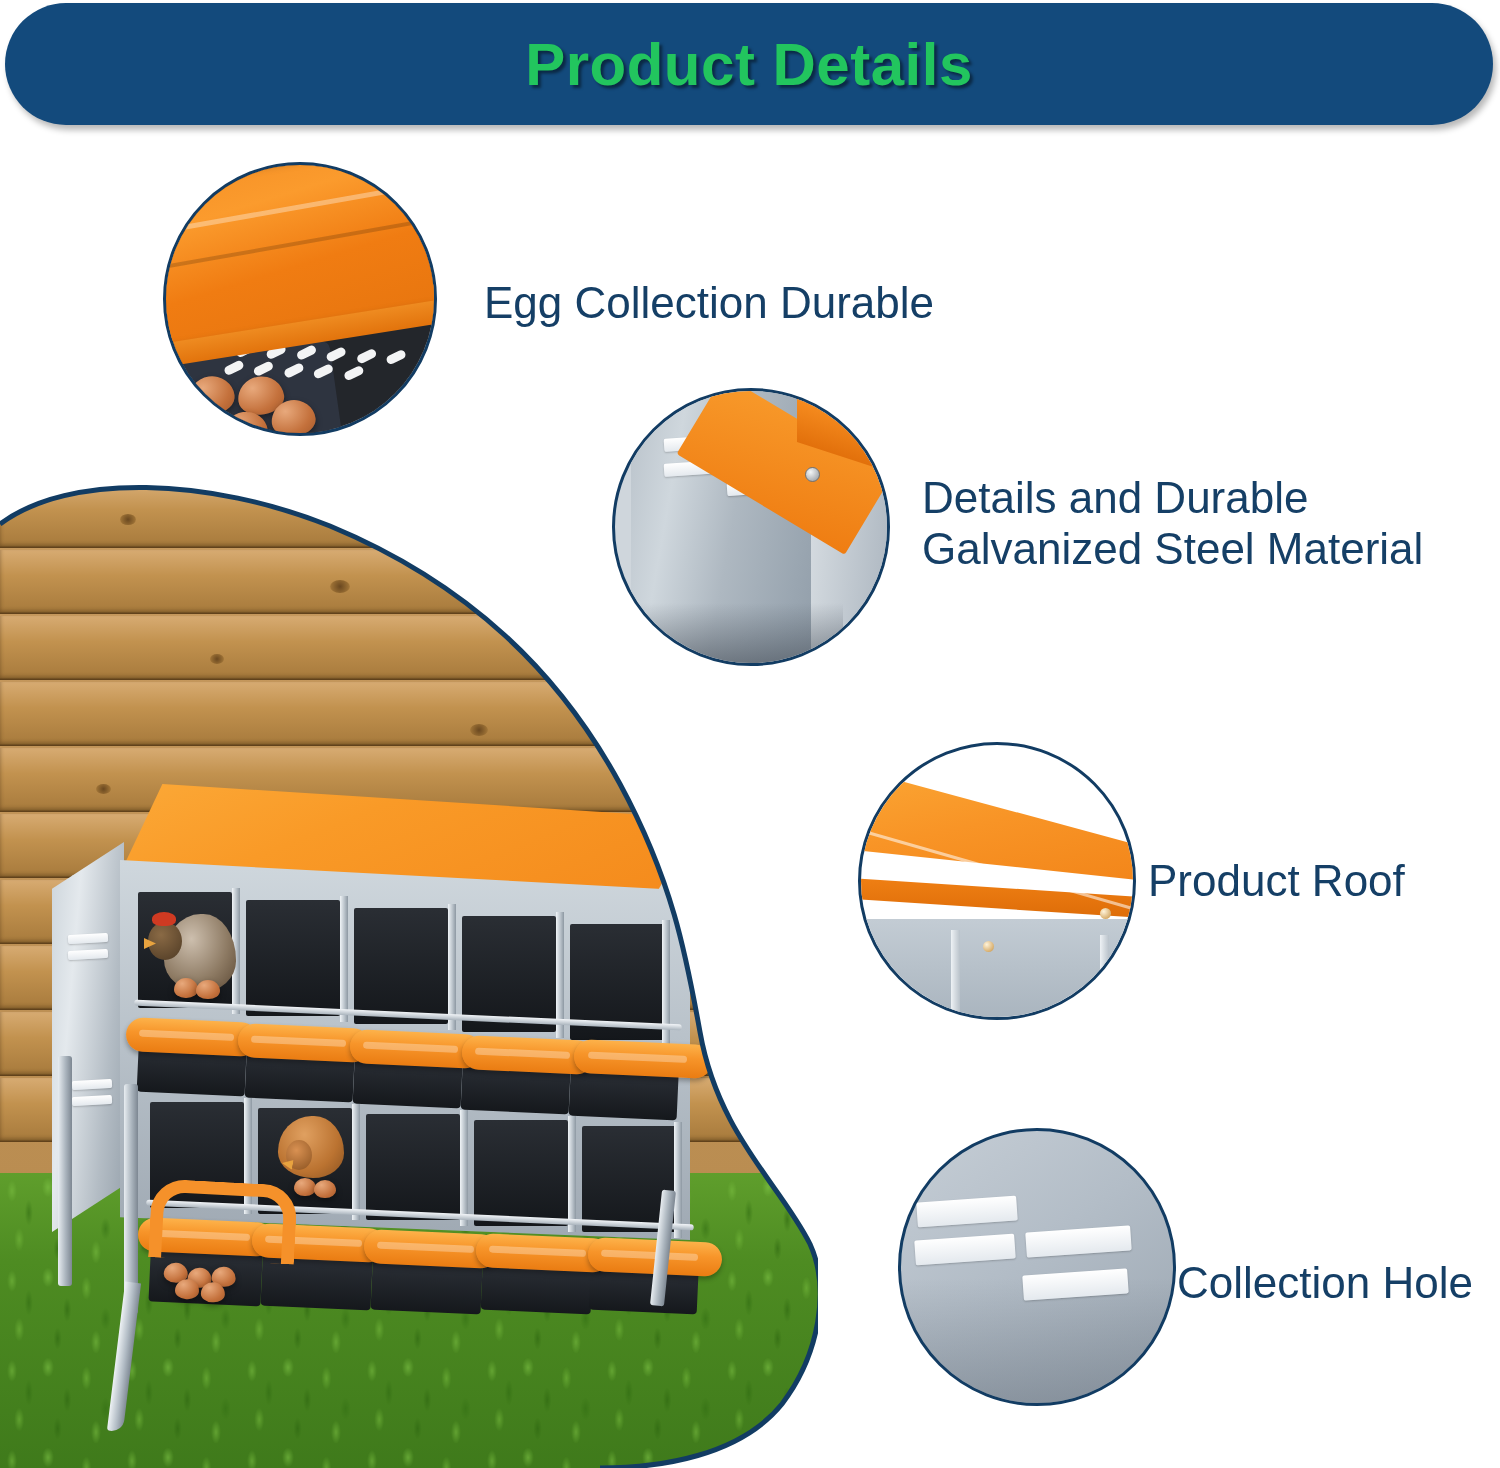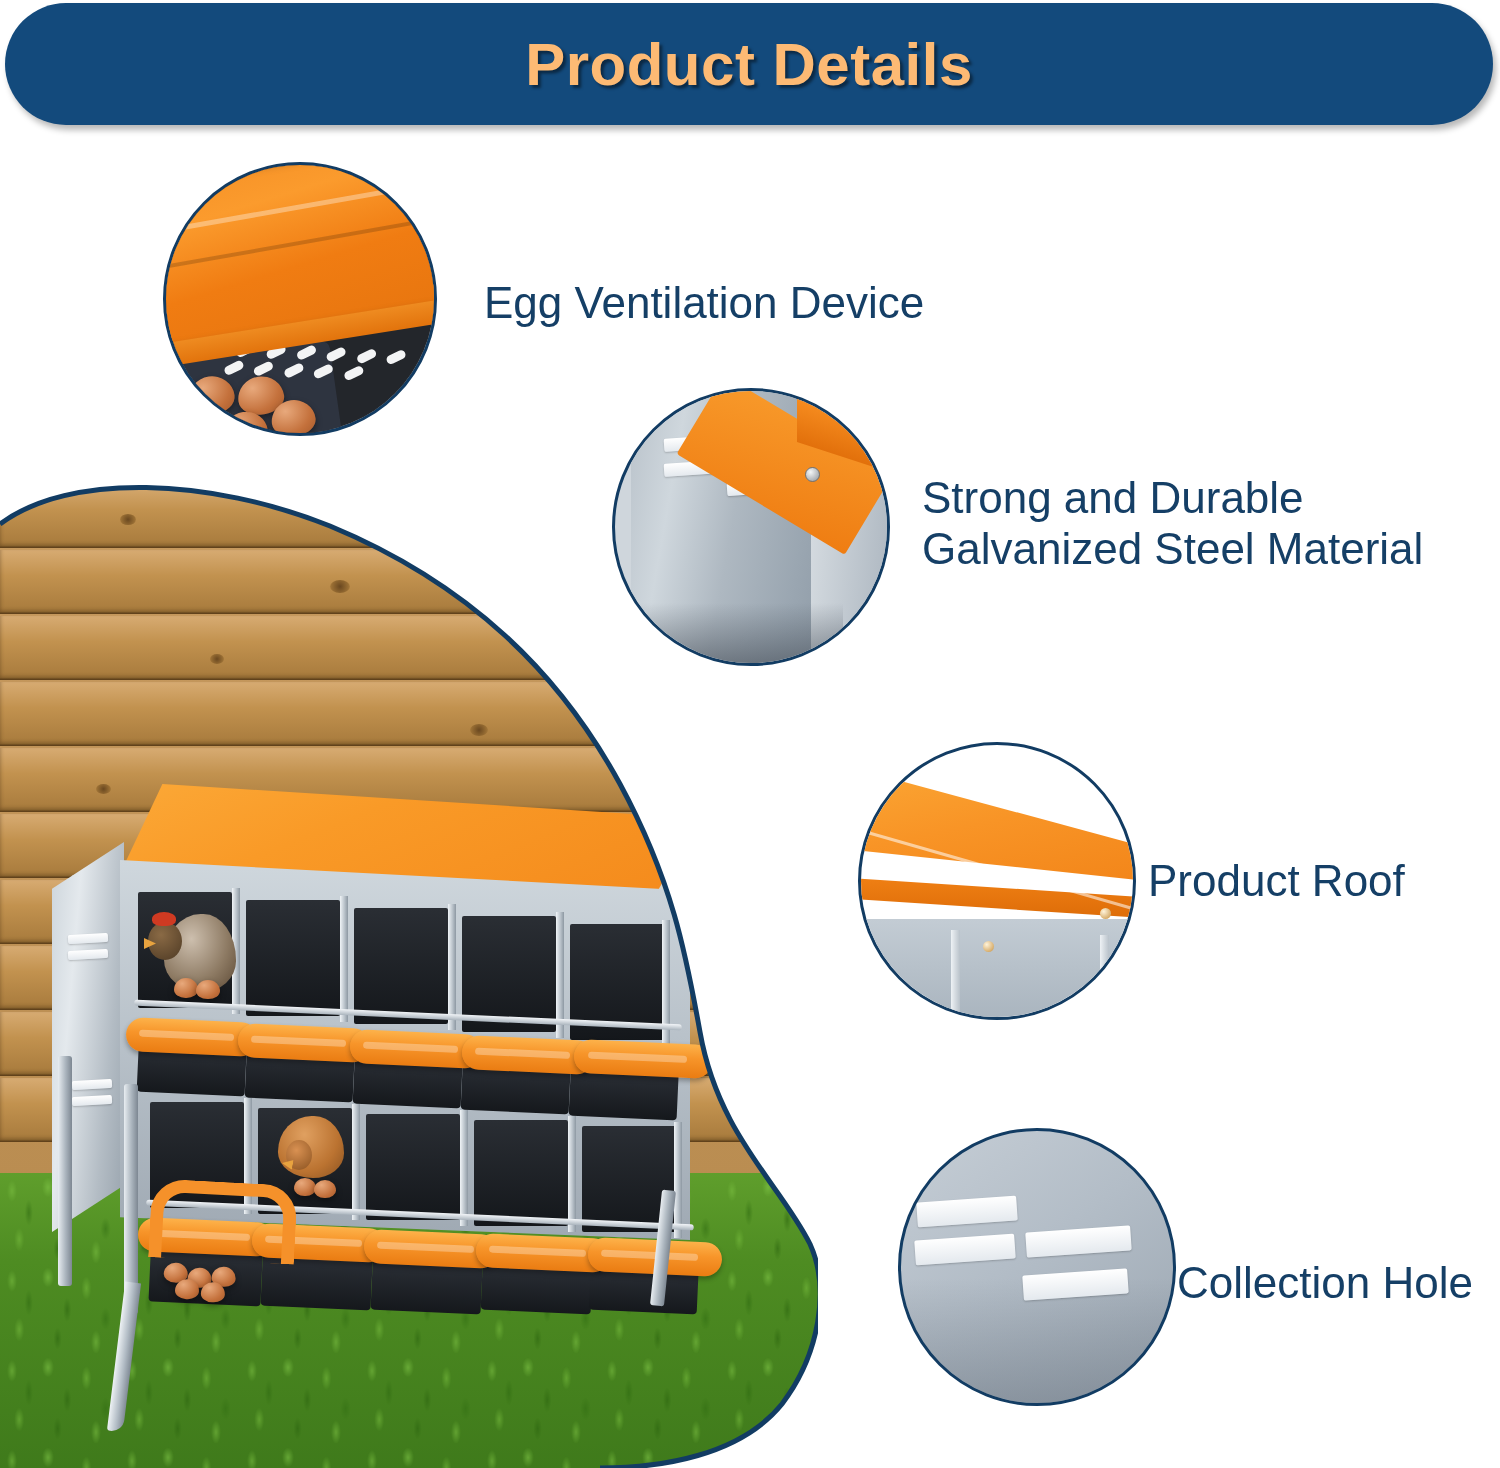--- a/index.html
+++ b/index.html
@@ -4,21 +4,21 @@
 <style>
   html,body{margin:0;padding:0;background:#ffffff;}
   body{width:1500px;height:1468px;position:relative;overflow:hidden;
        font-family:"Liberation Sans","DejaVu Sans",sans-serif;}
 
   
   .banner{position:absolute;left:5px;top:3px;width:1488px;height:122px;
           background:#134a7c;border-radius:61px;
           box-shadow:3px 5px 6px rgba(0,0,0,.28);
           display:flex;align-items:center;justify-content:center;}
-  .banner-title{color:#fdba74;font-size:60px;font-weight:bold;letter-spacing:.5px;
+  .banner-title{color:#22c55e;font-size:60px;font-weight:bold;letter-spacing:.5px;
                 text-shadow:3px 3px 3px rgba(0,0,0,.45);}
 
   
   .callout{position:absolute;border-radius:50%;overflow:hidden;
            border:3px solid #123c63;background:#cfd6dc;}
 
   .label{position:absolute;color:#153f66;font-size:44px;line-height:1.15;
          white-space:pre-line;font-weight:400;}
 
   
@@ -330,35 +330,35 @@
     <div class="c1-slot" style="left:34%;top:60%"></div>
     <div class="c1-slot" style="left:46%;top:68%"></div>
     <div class="c1-slot" style="left:58%;top:76%"></div>
   </div>
   <div class="c1-lidlip"></div>
   <div class="c1-lid">
     <div class="c1-lidline"></div>
     <div class="c1-lidline2"></div>
   </div>
 </div>
-<div class="label" style="left:484px;top:278px">Egg Ventilation Device</div>
+<div class="label" style="left:484px;top:278px">Egg Collection Durable</div>
 
 <div class="callout" id="c2">
   <div class="c2-panel"></div>
   <div class="c2-panel2"></div>
   <div class="c2-shadow"></div>
   <div class="vent" style="left:18%;top:17%;width:56px;height:13px;transform:rotate(-4deg)"></div>
   <div class="vent" style="left:18%;top:26%;width:56px;height:13px;transform:rotate(-4deg)"></div>
   <div class="vent" style="left:41%;top:23%;width:62px;height:13px;transform:rotate(-4deg)"></div>
   <div class="vent" style="left:41%;top:33%;width:62px;height:13px;transform:rotate(-4deg)"></div>
   <div class="c2-roof"></div>
   <div class="c2-rooffascia"></div>
   <div class="c2-screw"></div>
 </div>
-<div class="label" style="left:922px;top:473px">Strong and Durable
+<div class="label" style="left:922px;top:473px">Details and Durable
 Galvanized Steel Material</div>
 
 <div class="callout" id="c3">
   <div class="c3-wall"></div>
   <div class="c3-post"></div>
   <div class="c3-post2"></div>
   <div class="c3-edge"></div>
   <div class="c3-slab"></div>
   <div class="c3-hl"></div>
   <div class="c3-bolt" style="left:45%;top:72%"></div>

